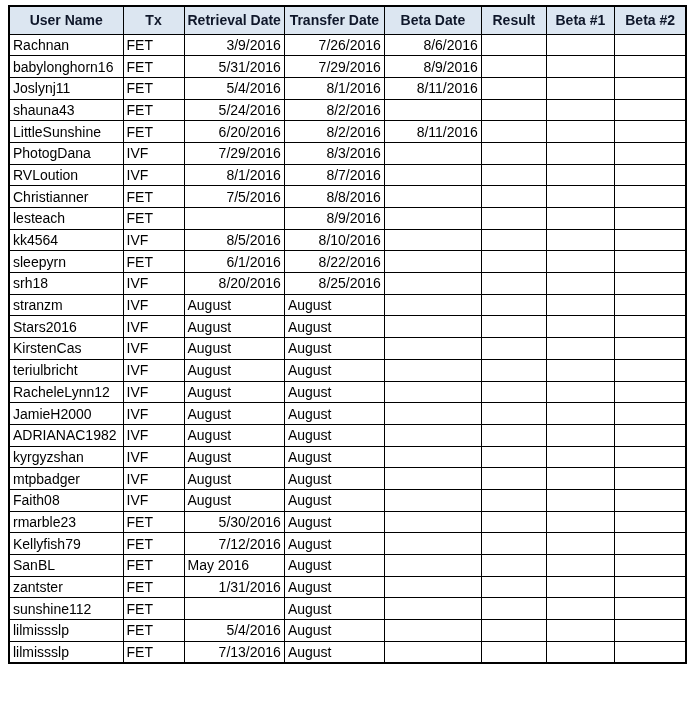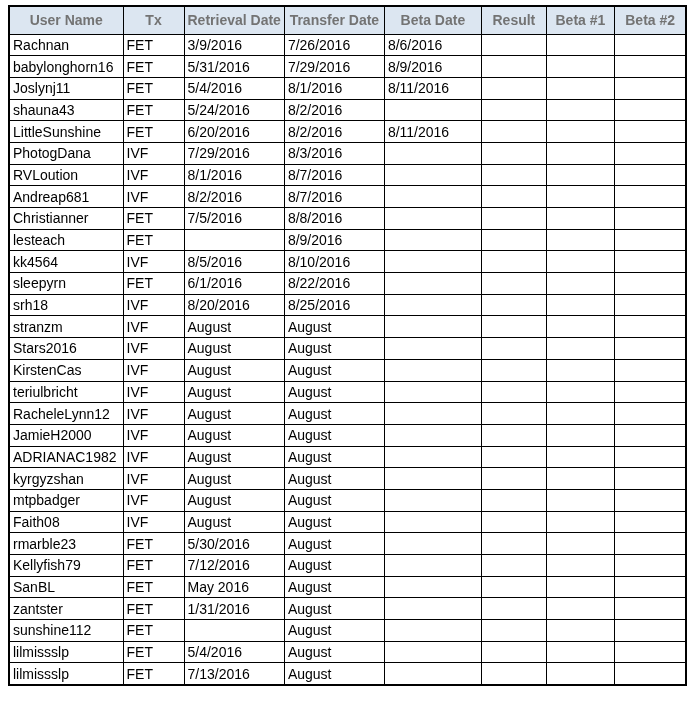--- a/index.html
+++ b/index.html
@@ -26,29 +26,29 @@
     font-size: 14px;
     overflow: hidden;
     white-space: nowrap;
     box-sizing: border-box;
   }
   table.grid th {
     height: 28px;
     font-weight: bold;
     text-align: center;
     background: #DCE6F1;
-    color: #737373;
+    color: #0f172a;
   }
   table.grid td {
     height: 21.7px;
     color: #000000;
     background: #ffffff;
   }
   td.al-left  { text-align: left; }
-  td.al-right { text-align: left; }
+  td.al-right { text-align: right; }
 </style>
 </head>
 <body>
 
 <div class="sheet-wrap">
   <table class="grid">
     <colgroup>
         <col style="width: 114px;">
         <col style="width: 61px;">
         <col style="width: 99px;">
@@ -135,30 +135,20 @@
           <td class="al-left">RVLoution</td>
           <td class="al-left">IVF</td>
           <td class="al-right">8/1/2016</td>
           <td class="al-right">8/7/2016</td>
           <td class="al-left"></td>
           <td class="al-left"></td>
           <td class="al-left"></td>
           <td class="al-left"></td>
         </tr>
         <tr>
-          <td class="al-left">Andreap681</td>
-          <td class="al-left">IVF</td>
-          <td class="al-right">8/2/2016</td>
-          <td class="al-right">8/7/2016</td>
-          <td class="al-left"></td>
-          <td class="al-left"></td>
-          <td class="al-left"></td>
-          <td class="al-left"></td>
-        </tr>
-        <tr>
           <td class="al-left">Christianner</td>
           <td class="al-left">FET</td>
           <td class="al-right">7/5/2016</td>
           <td class="al-right">8/8/2016</td>
           <td class="al-left"></td>
           <td class="al-left"></td>
           <td class="al-left"></td>
           <td class="al-left"></td>
         </tr>
         <tr>

